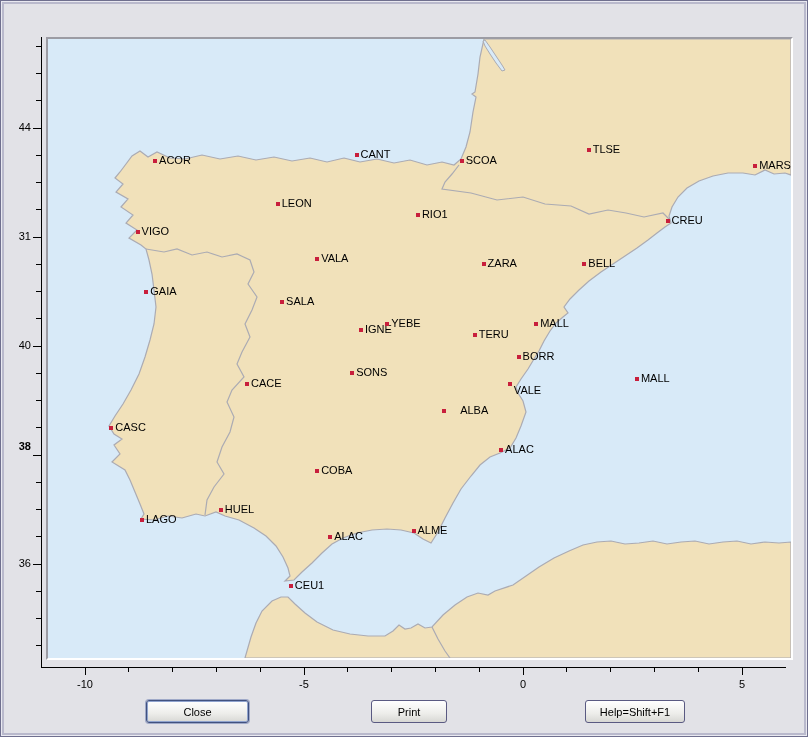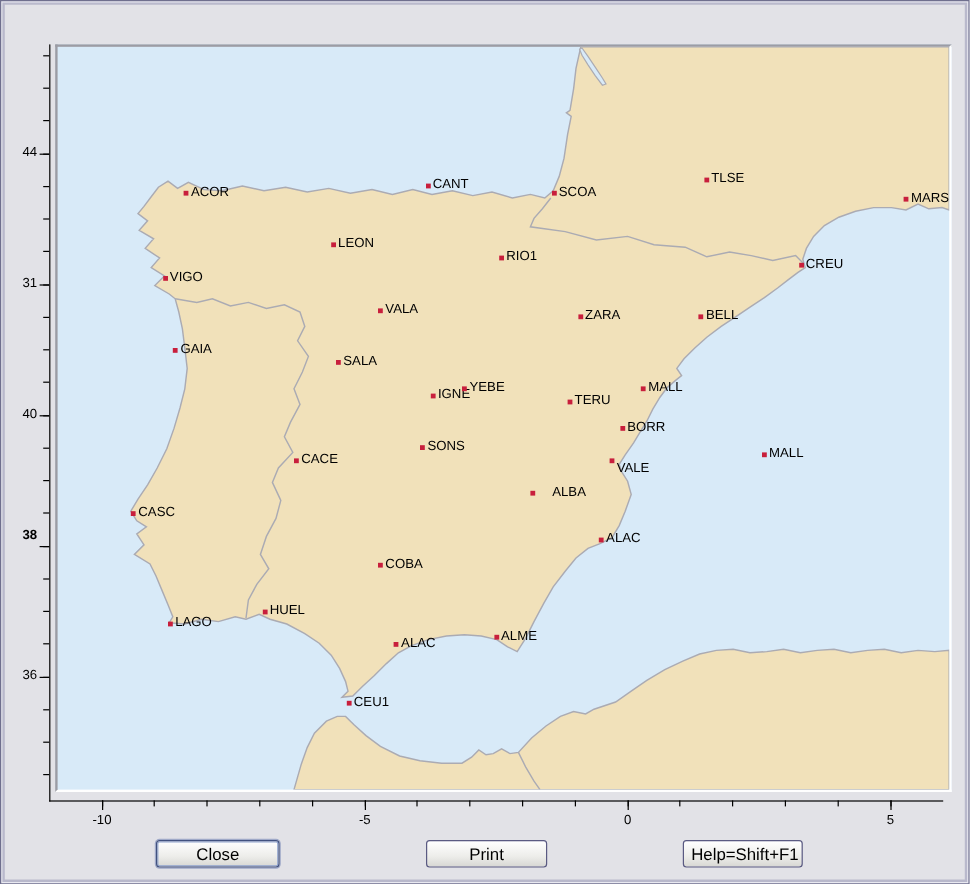--- a/index.html
+++ b/index.html
@@ -56,21 +56,21 @@
     position:absolute;width:4px;height:4px;background:#C81F3C;
   }
   .marker-label{
     position:absolute;font-size:11px;color:#000;white-space:nowrap;
   }
   .px-btn{
     position:absolute;top:700px;height:23px;box-sizing:border-box;
     border:1px solid #5A5A82;border-radius:3px;
     background:linear-gradient(#FFFFFF,#EDEDEA 60%,#D8D8D4);
     font-family:"Liberation Sans", sans-serif;
-    font-size:14px;color:#000;text-align:center;cursor:default;
+    font-size:11px;color:#000;text-align:center;cursor:default;margin-left:16px;
   }
   .default-focus{
     border:1px solid #41517F;
     box-shadow:0 0 0 1px #8FA3CE inset, 0 0 0 1px #9FA9C8;
   }
 </style>
 </head>
 <body>
 
 <div id="window">
@@ -117,21 +117,21 @@
 
       <path fill="none" stroke="#ABABB3" stroke-width="1.2" d="
         M384,588 L390,600 L397,612 L402,619"></path>
     </svg>
   </div>
 
   <div class="axis-line" style="left:41px;top:37px;width:1px;height:631px;"></div>
   <div class="axis-line" style="left:41px;top:667px;width:745px;height:1px;"></div>
 
   <button class="px-btn default-focus" style="left:130px;width:103px;">Close</button>
-  <button class="px-btn" style="left:355px;width:101px;">Print</button>
+  <button class="px-btn" style="left:355px;width:76px;">Print</button>
   <button class="px-btn" style="left:569px;width:100px;">Help=Shift+F1</button>
 <div class="tick" style="left: 84.5px; top: 667px; width: 1px; height: 5px;"></div>
     <div class="tick" style="left: 128.3px; top: 667px; width: 1px; height: 5px;"></div>
     <div class="tick" style="left: 172.1px; top: 667px; width: 1px; height: 5px;"></div>
     <div class="tick" style="left: 215.9px; top: 667px; width: 1px; height: 5px;"></div>
     <div class="tick" style="left: 259.7px; top: 667px; width: 1px; height: 5px;"></div>
     <div class="tick" style="left: 303.5px; top: 667px; width: 1px; height: 5px;"></div>
     <div class="tick" style="left: 347.3px; top: 667px; width: 1px; height: 5px;"></div>
     <div class="tick" style="left: 391.1px; top: 667px; width: 1px; height: 5px;"></div>
     <div class="tick" style="left: 434.9px; top: 667px; width: 1px; height: 5px;"></div>

